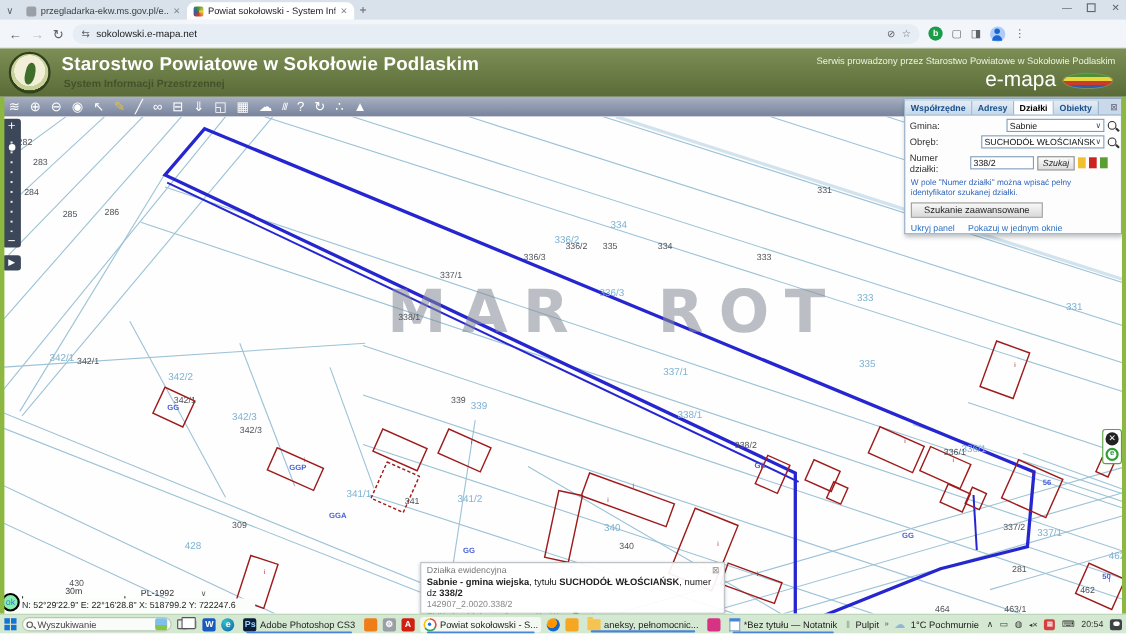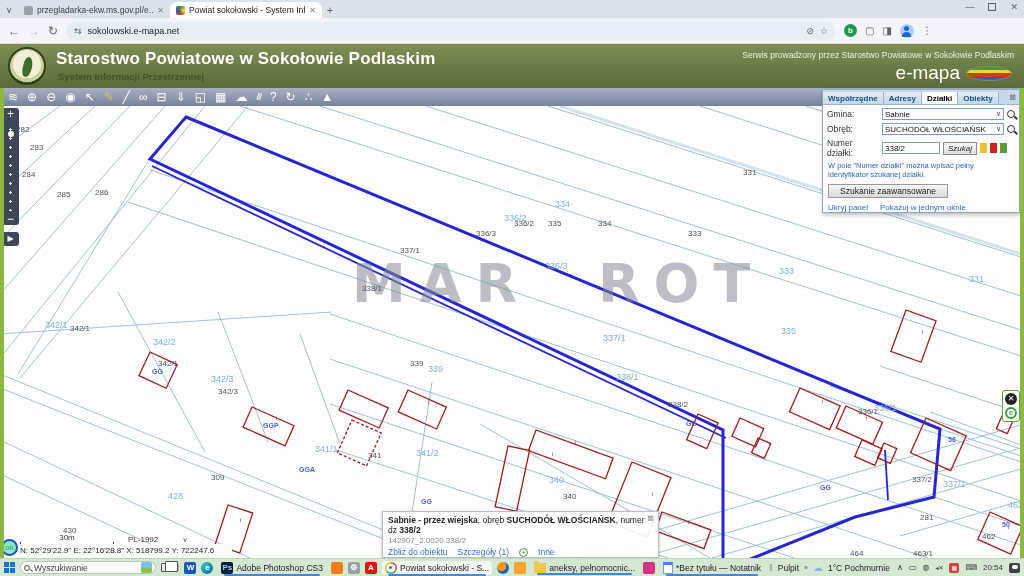--- a/index.html
+++ b/index.html
@@ -66,41 +66,41 @@
   #sidebtns { left:1002px; top:390px; width:18px; background:#fff; border:1px solid #57a33e; border-radius:3px; padding:2px 1px; z-index:20; display:flex; flex-direction:column; gap:2px; align-items:center; }
   #sidebtns .bx { width:12px; height:12px; border-radius:50%; background:#222; color:#fff; font-size:8px; line-height:12px; text-align:center; }
   #sidebtns .be { width:12px; height:12px; border-radius:50%; border:2px solid #2f9e3a; color:#2f9e3a; font-size:7px; line-height:8px; text-align:center; font-weight:bold; }
 
   
   #scalebar { left:20px; top:533px; width:94px; z-index:20; text-align:center; font-size:8px; color:#333; }
   #scalebar .bar { height:5px; border-bottom:1.5px solid #333; border-left:1.5px solid #333; border-right:1.5px solid #333; }
   #crs { left:128px; top:535px; font-size:8px; color:#333; z-index:20; }
   #crs .chev { font-size:7px; color:#555; margin-left:22px; }
   #coordbar { left:0px; top:544px; width:232px; height:14px; background:#fbfdfb; z-index:20; font-size:8px; color:#222; line-height:14px; padding-left:20px; white-space:nowrap; }
-  #okbadge { left:1px; top:539px; width:17px; height:17px; border-radius:50%; background:#86efac; border:2px solid #1d4ed8; color:#3a7bd5; font-size:8px; line-height:13px; text-align:center; z-index:21; }
+  #okbadge { left:1px; top:539px; width:17px; height:17px; border-radius:50%; background:#86efac; border:2px solid #000000; color:#3a7bd5; font-size:8px; line-height:13px; text-align:center; z-index:21; }
 
   
   #popup { left:382px; top:511px; width:277px; height:47px; background:rgba(255,255,255,.93); border:1px solid #b9bec4; box-shadow:0 1px 3px rgba(0,0,0,.25); z-index:25; padding:2px 5px; font-size:8.5px; }
   #popup .pt { color:#777; font-size:8px; }
   #popup .pclose { position:absolute; right:4px; top:2px; color:#888; font-size:8px; }
   #popup .pline { margin-top:1px; color:#222; }
   #popup .pline b { font-weight:bold; }
   #popup .pid { color:#888; font-size:8px; margin-top:1px; }
   #popup .plinks { margin-top:2px; color:#2a70c2; display:flex; gap:10px; align-items:center; }
   #popup .plus { width:9px; height:9px; border-radius:50%; border:1px solid #3a9a3a; color:#3a9a3a; font-size:8px; line-height:8px; text-align:center; }
 
   
   #panel { left:822px; top:89px; width:198px; height:124px; background:#fdfdfe; border:1px solid #8ea8c0; box-shadow:1px 2px 4px rgba(0,0,0,.25); z-index:25; font-size:8.5px; }
   #ptabs { display:flex; height:15px; background:#c9d9ea; border-bottom:1px solid #9ab4cc; align-items:flex-end; }
   .ptab { padding:2px 5px 1px; font-size:8px; font-weight:bold; color:#1a4e8a; background:linear-gradient(#e4edf6,#c6d8e9); border-right:1px solid #9ab4cc; }
   .ptab.active { background:#fdfdfe; color:#000; }
   #pclose2 { margin-left:auto; margin-right:3px; color:#667; font-size:8px; align-self:center; }
   .prow { display:flex; align-items:center; gap:3px; margin:3px 4px 0; }
   .plabel { width:52px; color:#333; }
-  .psel { flex:1; height:12px; border:1px solid #7f9db9; background:#fff; display:flex; align-items:center; padding:0 2px; font-size:8px; color:#111; }
+  .psel { flex:1; height:12px; border:1px solid #7f9db9; background:#fff; display:flex; align-items:center; padding:0 2px; font-size:8px; color:#111;margin-left:33px; }
   .psel .pv { flex:1; white-space:nowrap; overflow:hidden; }
   .psel .pc { color:#446; font-size:7px; }
   .mag { width:8px; height:8px; border:1.4px solid #333; border-radius:50%; position:relative; flex:0 0 auto; }
   .mag::after { content:""; position:absolute; left:6px; top:6px; width:4px; height:1.6px; background:#333; transform:rotate(45deg); }
   .pinput { width:58px; height:12px; border:1px solid #7f9db9; font-size:8px; padding:0 2px; background:#fff; color:#111; line-height:12px; }
   .pbtn { height:13px; border:1px solid #8a8a8a; background:linear-gradient(#fcfcfc,#dcdcdc); font-size:8px; padding:0 4px; color:#222; line-height:11px;font-style:italic; }
   .csq { width:7px; height:10px; display:inline-block; }
   #phint { margin:3px 5px 0; color:#3366bb; font-size:7.5px; line-height:1.25; }
   #padv { margin:4px 5px 0; width:120px; height:14px; border:1px solid #999; background:linear-gradient(#f8f8f8,#d9d9d9); font-size:8.5px; color:#222; text-align:center; line-height:12px; }
   #plinks { margin:5px 5px 0; color:#2a70c2; font-size:8px; display:flex; gap:12px; }
@@ -383,23 +383,24 @@
   <div class="bar"></div>
 </div>
 <div class="abs" id="crs">
   <span>PL-1992</span>
   <span class="chev">∨</span>
 </div>
 <div class="abs" id="coordbar">N: 52°29'22.9"  E: 22°16'28.8"  X: 518799.2  Y: 722247.6</div>
 <div class="abs" id="okbadge">ok</div>
 
 <div class="abs" id="popup">
+  <div class="pt">Działka ewidencyjna</div>
   <span class="pclose">⊠</span>
   <div class="pline">
-    <b>Sabnie - przez wiejska</b><span>, obręb </span><b>SUCHODÓŁ WŁOŚCIAŃSK</b><span>, numer dz </span><b>338/2</b>
+    <b>Sabnie - gmina wiejska</b><span>, tytułu </span><b>SUCHODÓŁ WŁOŚCIAŃSK</b><span>, numer dz </span><b>338/2</b>
   </div>
   <div class="pid">142907_2.0020.338/2</div>
   <div class="plinks">
     <span>Zbliż do obiektu</span>
     <span>Szczegóły (1)</span>
     <span class="plus">+</span>
     <span>Inne</span>
   </div>
 </div>
 

